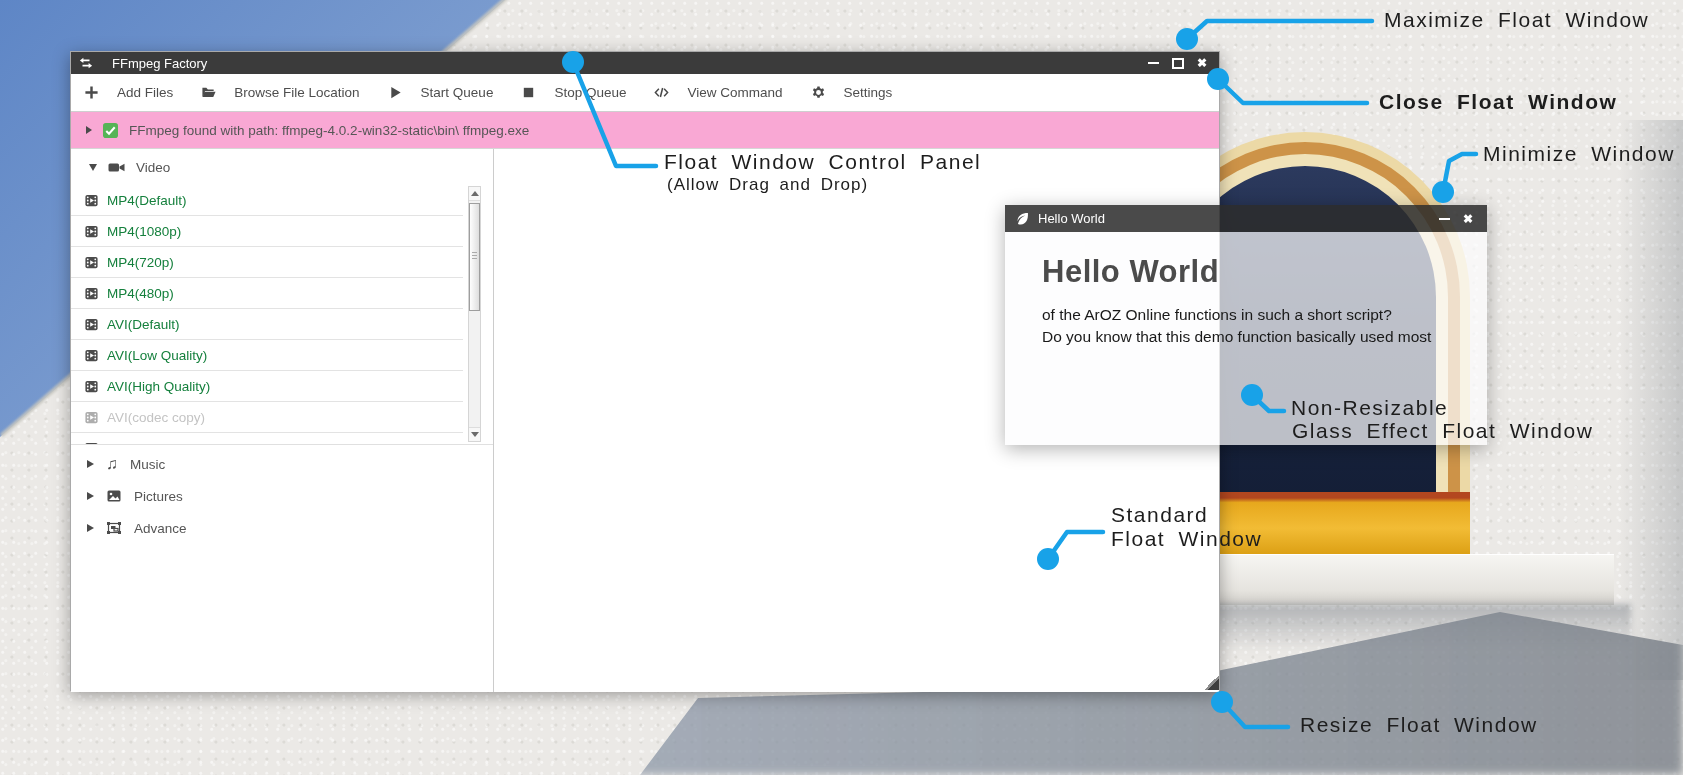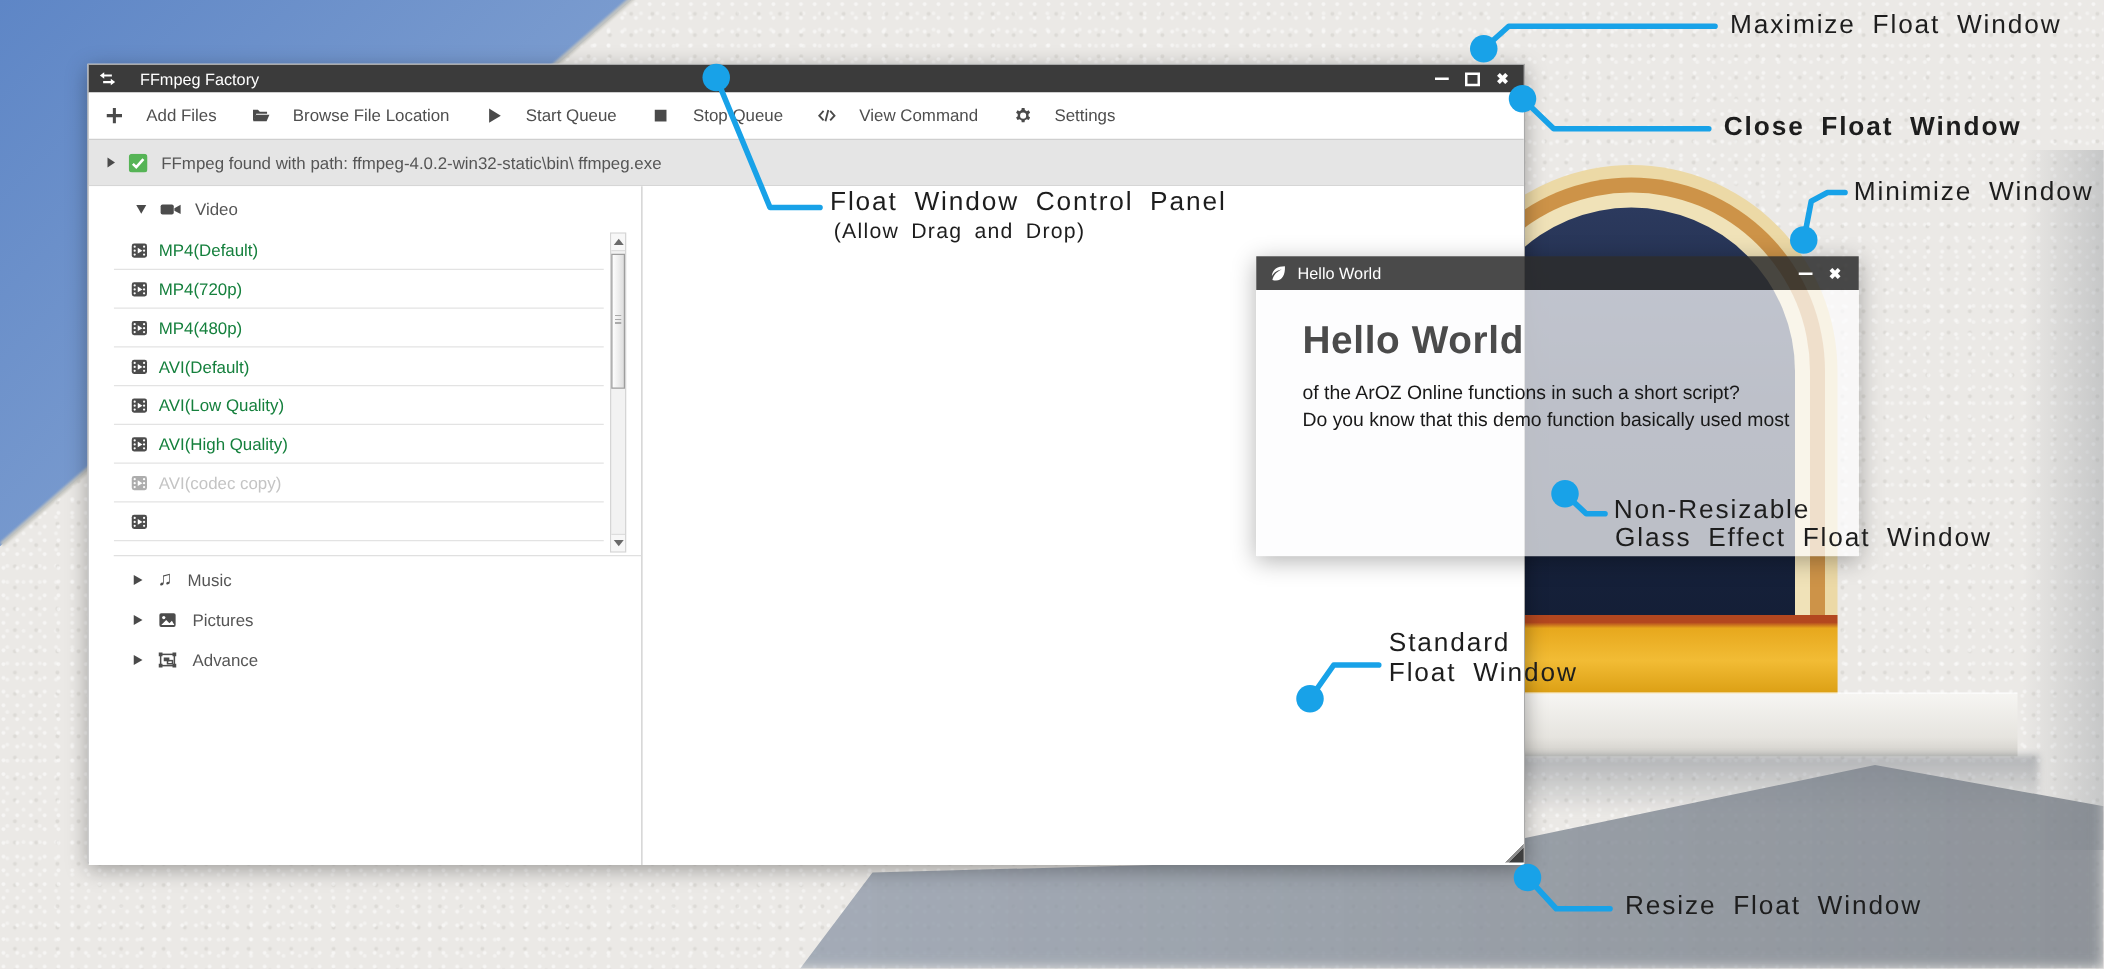--- a/index.html
+++ b/index.html
@@ -71,27 +71,27 @@
   .ctl{display:flex;align-items:center;justify-content:center;cursor:pointer;height:14px;}
   .ctl-min-bar{width:11px;height:2px;background:#fff;display:inline-block;}
   .ctl-max-box{width:8px;height:7px;border:2px solid #fff;display:inline-block;}
   .ctl-close-x{font-size:12px;font-weight:bold;color:#fff;line-height:14px;}
   .toolbar{height:37px;border-bottom:1px solid #cfcfcf;display:flex;align-items:center;
     padding-left:13px;gap:28px;color:#4e4e4e;font-size:13.5px;background:#fff;}
   .tb-item{display:flex;align-items:center;gap:18px;cursor:pointer;white-space:nowrap;}
   .tb-icon{display:flex;align-items:center;color:#4a4a4a;}
   .tb-icon svg{width:15px;height:15px;}
   .statusbar{height:36px;border-bottom:1px solid #d6d6d6;display:flex;align-items:center;
-    padding-left:15px;gap:11px;font-size:13.5px;color:#565656;background:#e5e5e5;}
+    padding-left:15px;gap:11px;font-size:13.5px;color:#565656;background:#f9a8d4;}
   .caret-right{width:0;height:0;border-left:7px solid #4a4a4a;border-top:4.5px solid transparent;border-bottom:4.5px solid transparent;}
   .caret-right.sm{border-left-width:6px;border-top-width:4px;border-bottom-width:4px;}
   .caret-down{width:0;height:0;border-top:7px solid #4a4a4a;border-left:4.5px solid transparent;border-right:4.5px solid transparent;}
   .check-icon svg{width:15px;height:15px;display:block;}
   .content{display:flex;height:543px;background:#fff;}
-  .sidebar{width:423px;border-right:1px solid #ccc;position:relative;box-sizing:border-box;margin-left:20px;}
+  .sidebar{width:423px;border-right:1px solid #ccc;position:relative;box-sizing:border-box;}
   .main-pane{flex:1;background:#fff;}
   .video-header{height:36px;display:flex;align-items:center;padding-left:18px;gap:11px;
     color:#555;font-size:13.5px;cursor:pointer;}
   .video-header svg{width:17px;height:15px;color:#4c4c4c;}
   .list-viewport{height:259px;overflow:hidden;border-bottom:1px solid #e0e0e0;position:relative;}
   .list-rows{padding-right:30px;}
   .list-row{height:30px;border-bottom:1px solid #e3e3e3;display:flex;align-items:center;
     gap:8px;padding-left:13px;color:#15803d;font-size:13.5px;cursor:pointer;}
   .list-row svg{width:15px;height:15px;color:#4c4c4c;flex:none;}
   .list-row.disabled{color:#c4c4c4;}
@@ -259,20 +259,33 @@
                 <circle cx="4" cy="8" r="0.95" fill="#fff"></circle>
                 <circle cx="4" cy="11.4" r="0.95" fill="#fff"></circle>
                 <circle cx="12" cy="4.6" r="0.95" fill="#fff"></circle>
                 <circle cx="12" cy="8" r="0.95" fill="#fff"></circle>
                 <circle cx="12" cy="11.4" r="0.95" fill="#fff"></circle>
                 <path d="M6.6 5.6 L10.6 8 L6.6 10.4 Z" fill="#fff"></path>
               </svg>
               <span>MP4(Default)</span>
             </div>
 
+            <div class="list-row">
+              <svg viewBox="0 0 16 16">
+                <rect x="1.5" y="2" width="13" height="12" rx="2" fill="currentColor"></rect>
+                <circle cx="4" cy="4.6" r="0.95" fill="#fff"></circle>
+                <circle cx="4" cy="8" r="0.95" fill="#fff"></circle>
+                <circle cx="4" cy="11.4" r="0.95" fill="#fff"></circle>
+                <circle cx="12" cy="4.6" r="0.95" fill="#fff"></circle>
+                <circle cx="12" cy="8" r="0.95" fill="#fff"></circle>
+                <circle cx="12" cy="11.4" r="0.95" fill="#fff"></circle>
+                <path d="M6.6 5.6 L10.6 8 L6.6 10.4 Z" fill="#fff"></path>
+              </svg>
+              <span>MP4(1080p)</span>
+            </div>
 
             <div class="list-row">
               <svg viewBox="0 0 16 16">
                 <rect x="1.5" y="2" width="13" height="12" rx="2" fill="currentColor"></rect>
                 <circle cx="4" cy="4.6" r="0.95" fill="#fff"></circle>
                 <circle cx="4" cy="8" r="0.95" fill="#fff"></circle>
                 <circle cx="4" cy="11.4" r="0.95" fill="#fff"></circle>
                 <circle cx="12" cy="4.6" r="0.95" fill="#fff"></circle>
                 <circle cx="12" cy="8" r="0.95" fill="#fff"></circle>
                 <circle cx="12" cy="11.4" r="0.95" fill="#fff"></circle>

